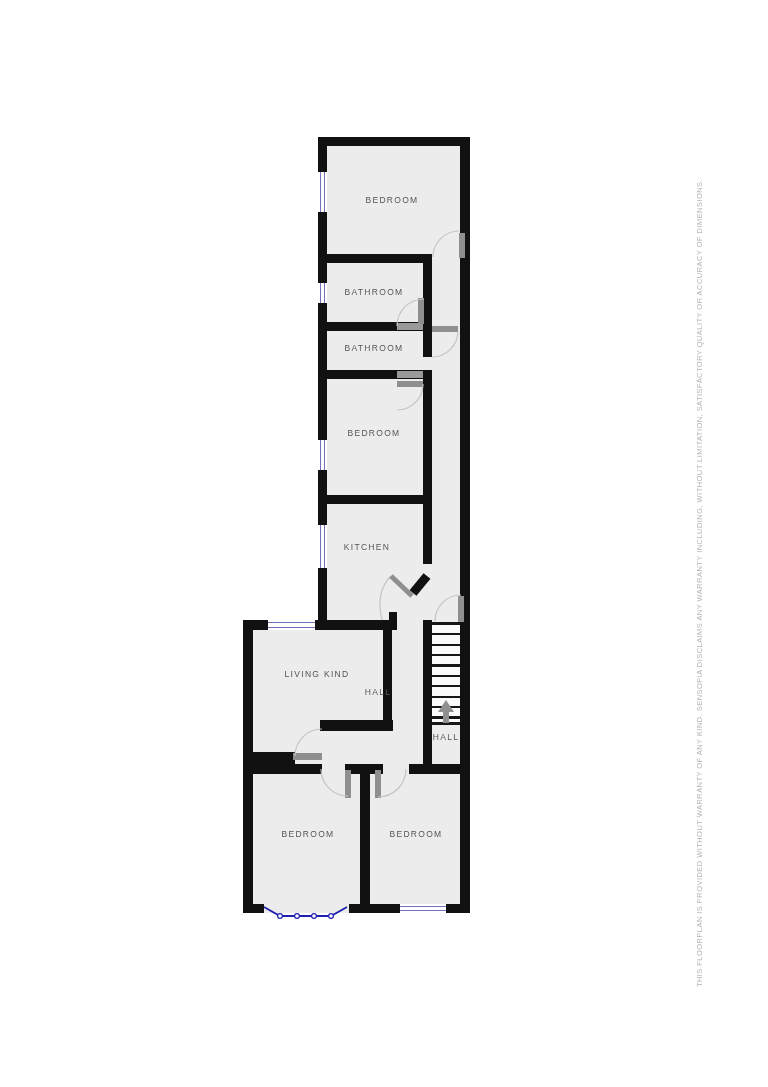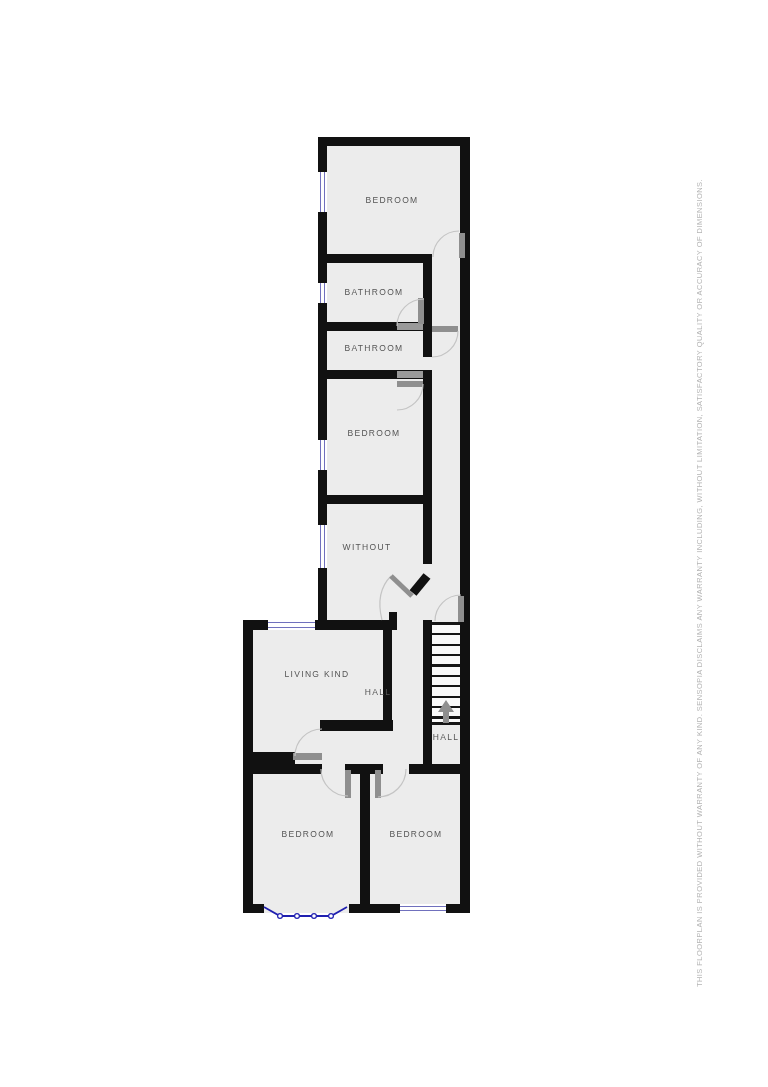--- a/index.html
+++ b/index.html
@@ -101,21 +101,21 @@
     <circle cx="297" cy="916" r="2.4" fill="#ffffff" stroke="#2020b0" stroke-width="1.2"></circle>
     <circle cx="314" cy="916" r="2.4" fill="#ffffff" stroke="#2020b0" stroke-width="1.2"></circle>
     <circle cx="331" cy="916" r="2.4" fill="#ffffff" stroke="#2020b0" stroke-width="1.2"></circle>
     <polygon fill="#8f8f8f" points="446,700 438,712 443,712 443,723 449,723 449,712 454,712"></polygon>
   </svg>
 
   <span class="room-label" style="left:392px;top:200px;">BEDROOM</span>
   <span class="room-label" style="left:374px;top:292px;">BATHROOM</span>
   <span class="room-label" style="left:374px;top:348px;">BATHROOM</span>
   <span class="room-label" style="left:374px;top:433px;">BEDROOM</span>
-  <span class="room-label" style="left:367px;top:547px;">WITHOUT</span>
+  <span class="room-label" style="left:367px;top:547px;">KITCHEN</span>
   <span class="room-label" style="left:317px;top:674px;">LIVING KIND</span>
   <span class="room-label" style="left:378px;top:692px;">HALL</span>
   <span class="room-label" style="left:446px;top:737px;">HALL</span>
   <span class="room-label" style="left:308px;top:834px;">BEDROOM</span>
   <span class="room-label" style="left:416px;top:834px;">BEDROOM</span>
 
   <div id="disclaimer-anchor">
     <span id="disclaimer-text">THIS FLOORPLAN IS PROVIDED WITHOUT WARRANTY OF ANY KIND. SENSOPIA DISCLAIMS ANY WARRANTY INCLUDING, WITHOUT LIMITATION, SATISFACTORY QUALITY OR ACCURACY OF DIMENSIONS.</span>
   </div>
 

